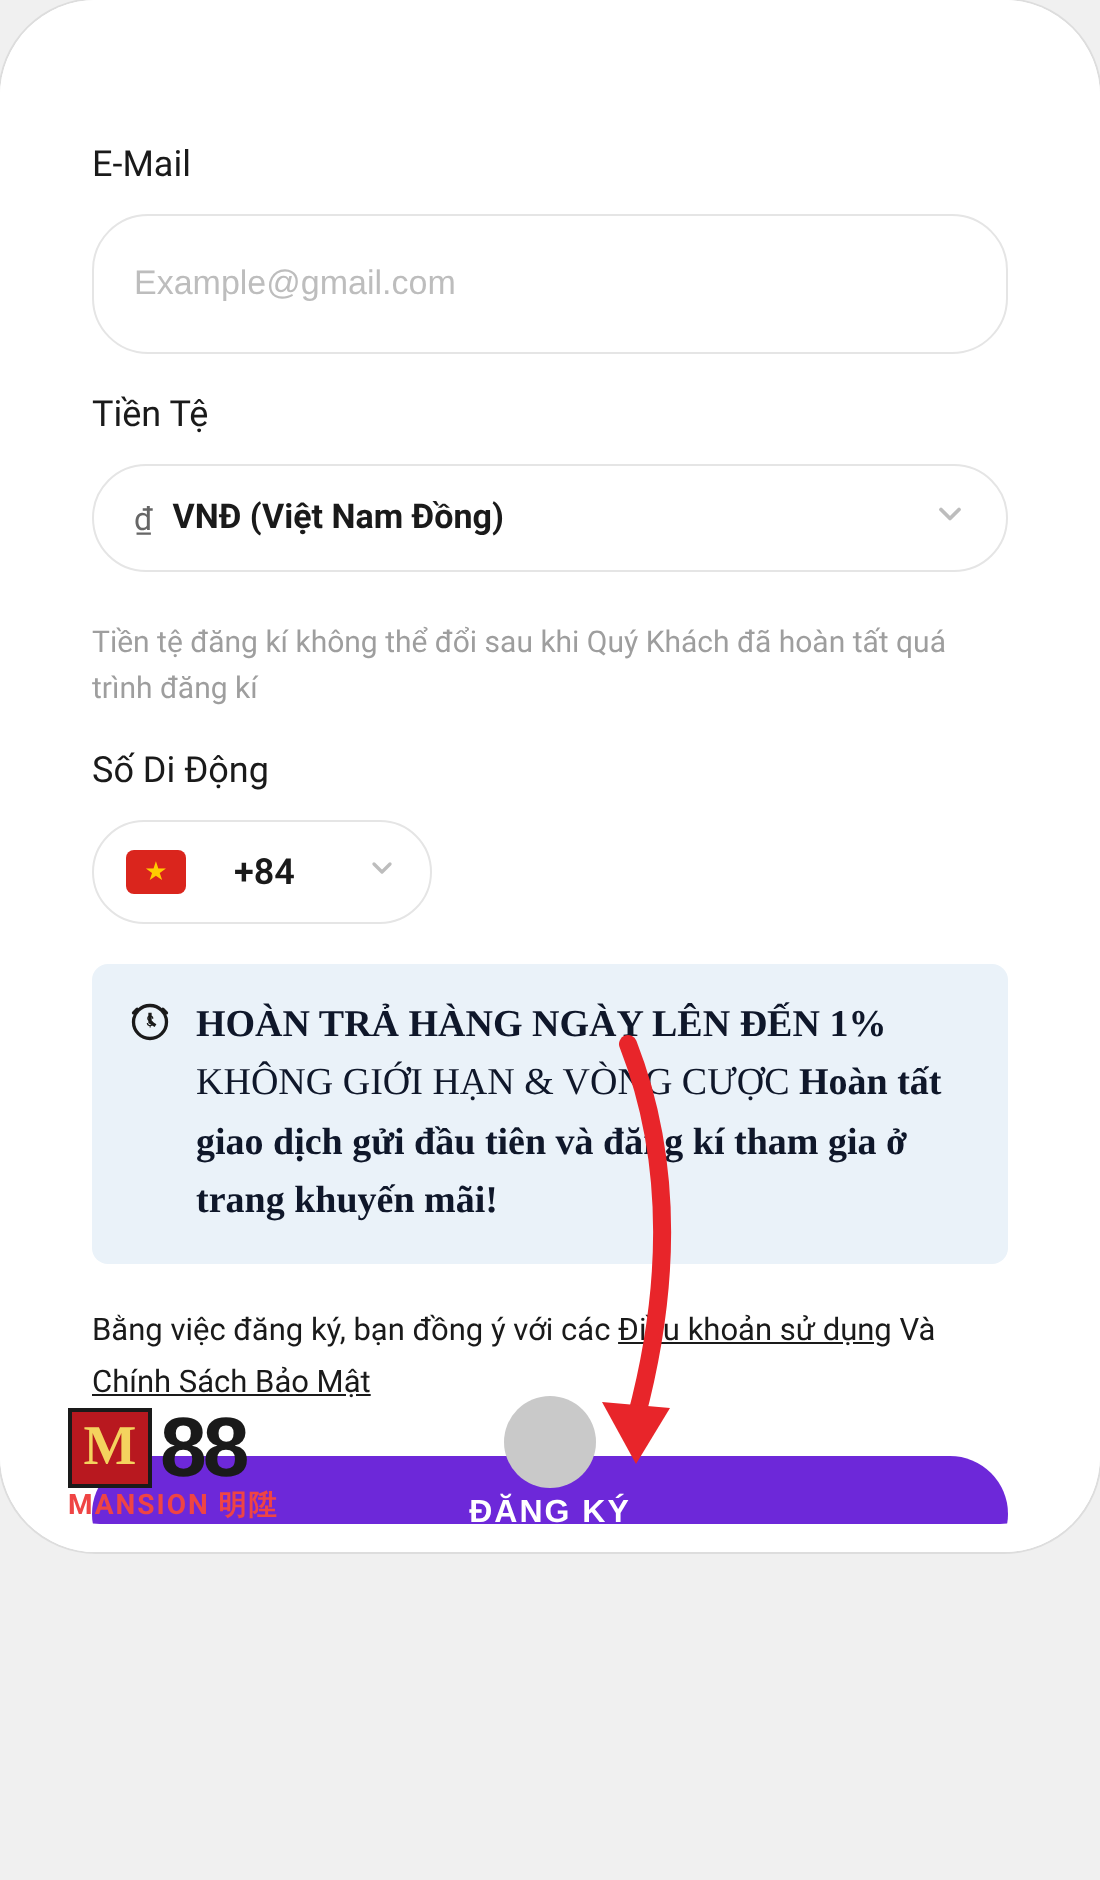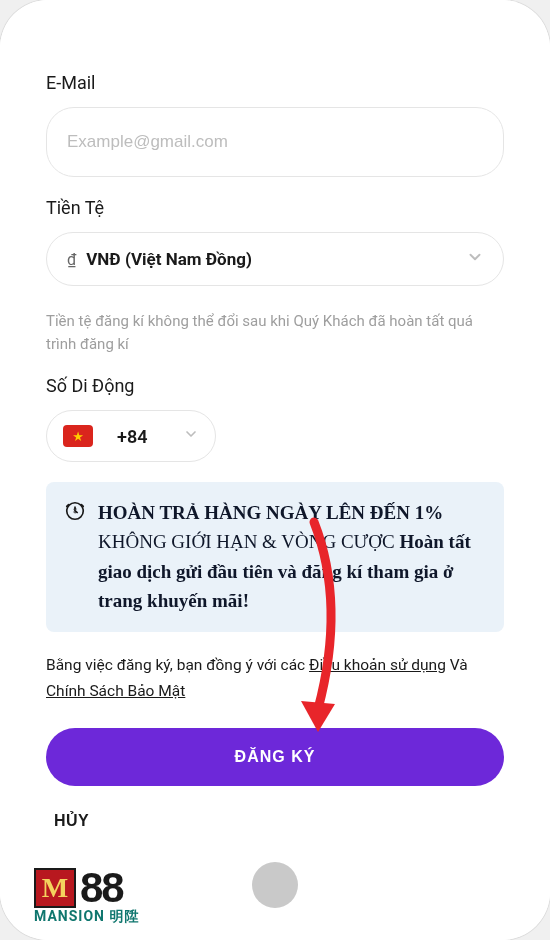--- a/index.html
+++ b/index.html
@@ -8,21 +8,21 @@
       background: #f0f0f0;
       display: flex;
       justify-content: center;
       align-items: flex-start;
       padding: 0;
       width: 550px;
       height: 940px;
     }
     .phone-frame {
       width: 550px;
-      height: 940px;
+      height: 776px;
       background: #fff;
       border-radius: 48px;
       padding: 14px;
       position: relative;
       box-shadow: inset 0 0 0 14px #fff, 0 0 0 1px #ddd;
     }
     .phone-notch {
       position: absolute;
       top: 22px;
       left: 50%;
@@ -235,21 +235,21 @@
       font-weight: 900;
       color: #1a1a1a;
       font-family: Arial Black, sans-serif;
       letter-spacing: -2px;
       text-align: center;
     }
     .logo-sub {
       font-size: 14px;
       font-weight: 700;
       letter-spacing: 1px;
-      color: #0f766e;
+      color: #ef4444;
       margin-top: -4px;
     }
   </style>
 </head>
 <body>
 
 <div class="phone-frame">
   <div class="phone-notch"></div>
   <div class="screen">
 

